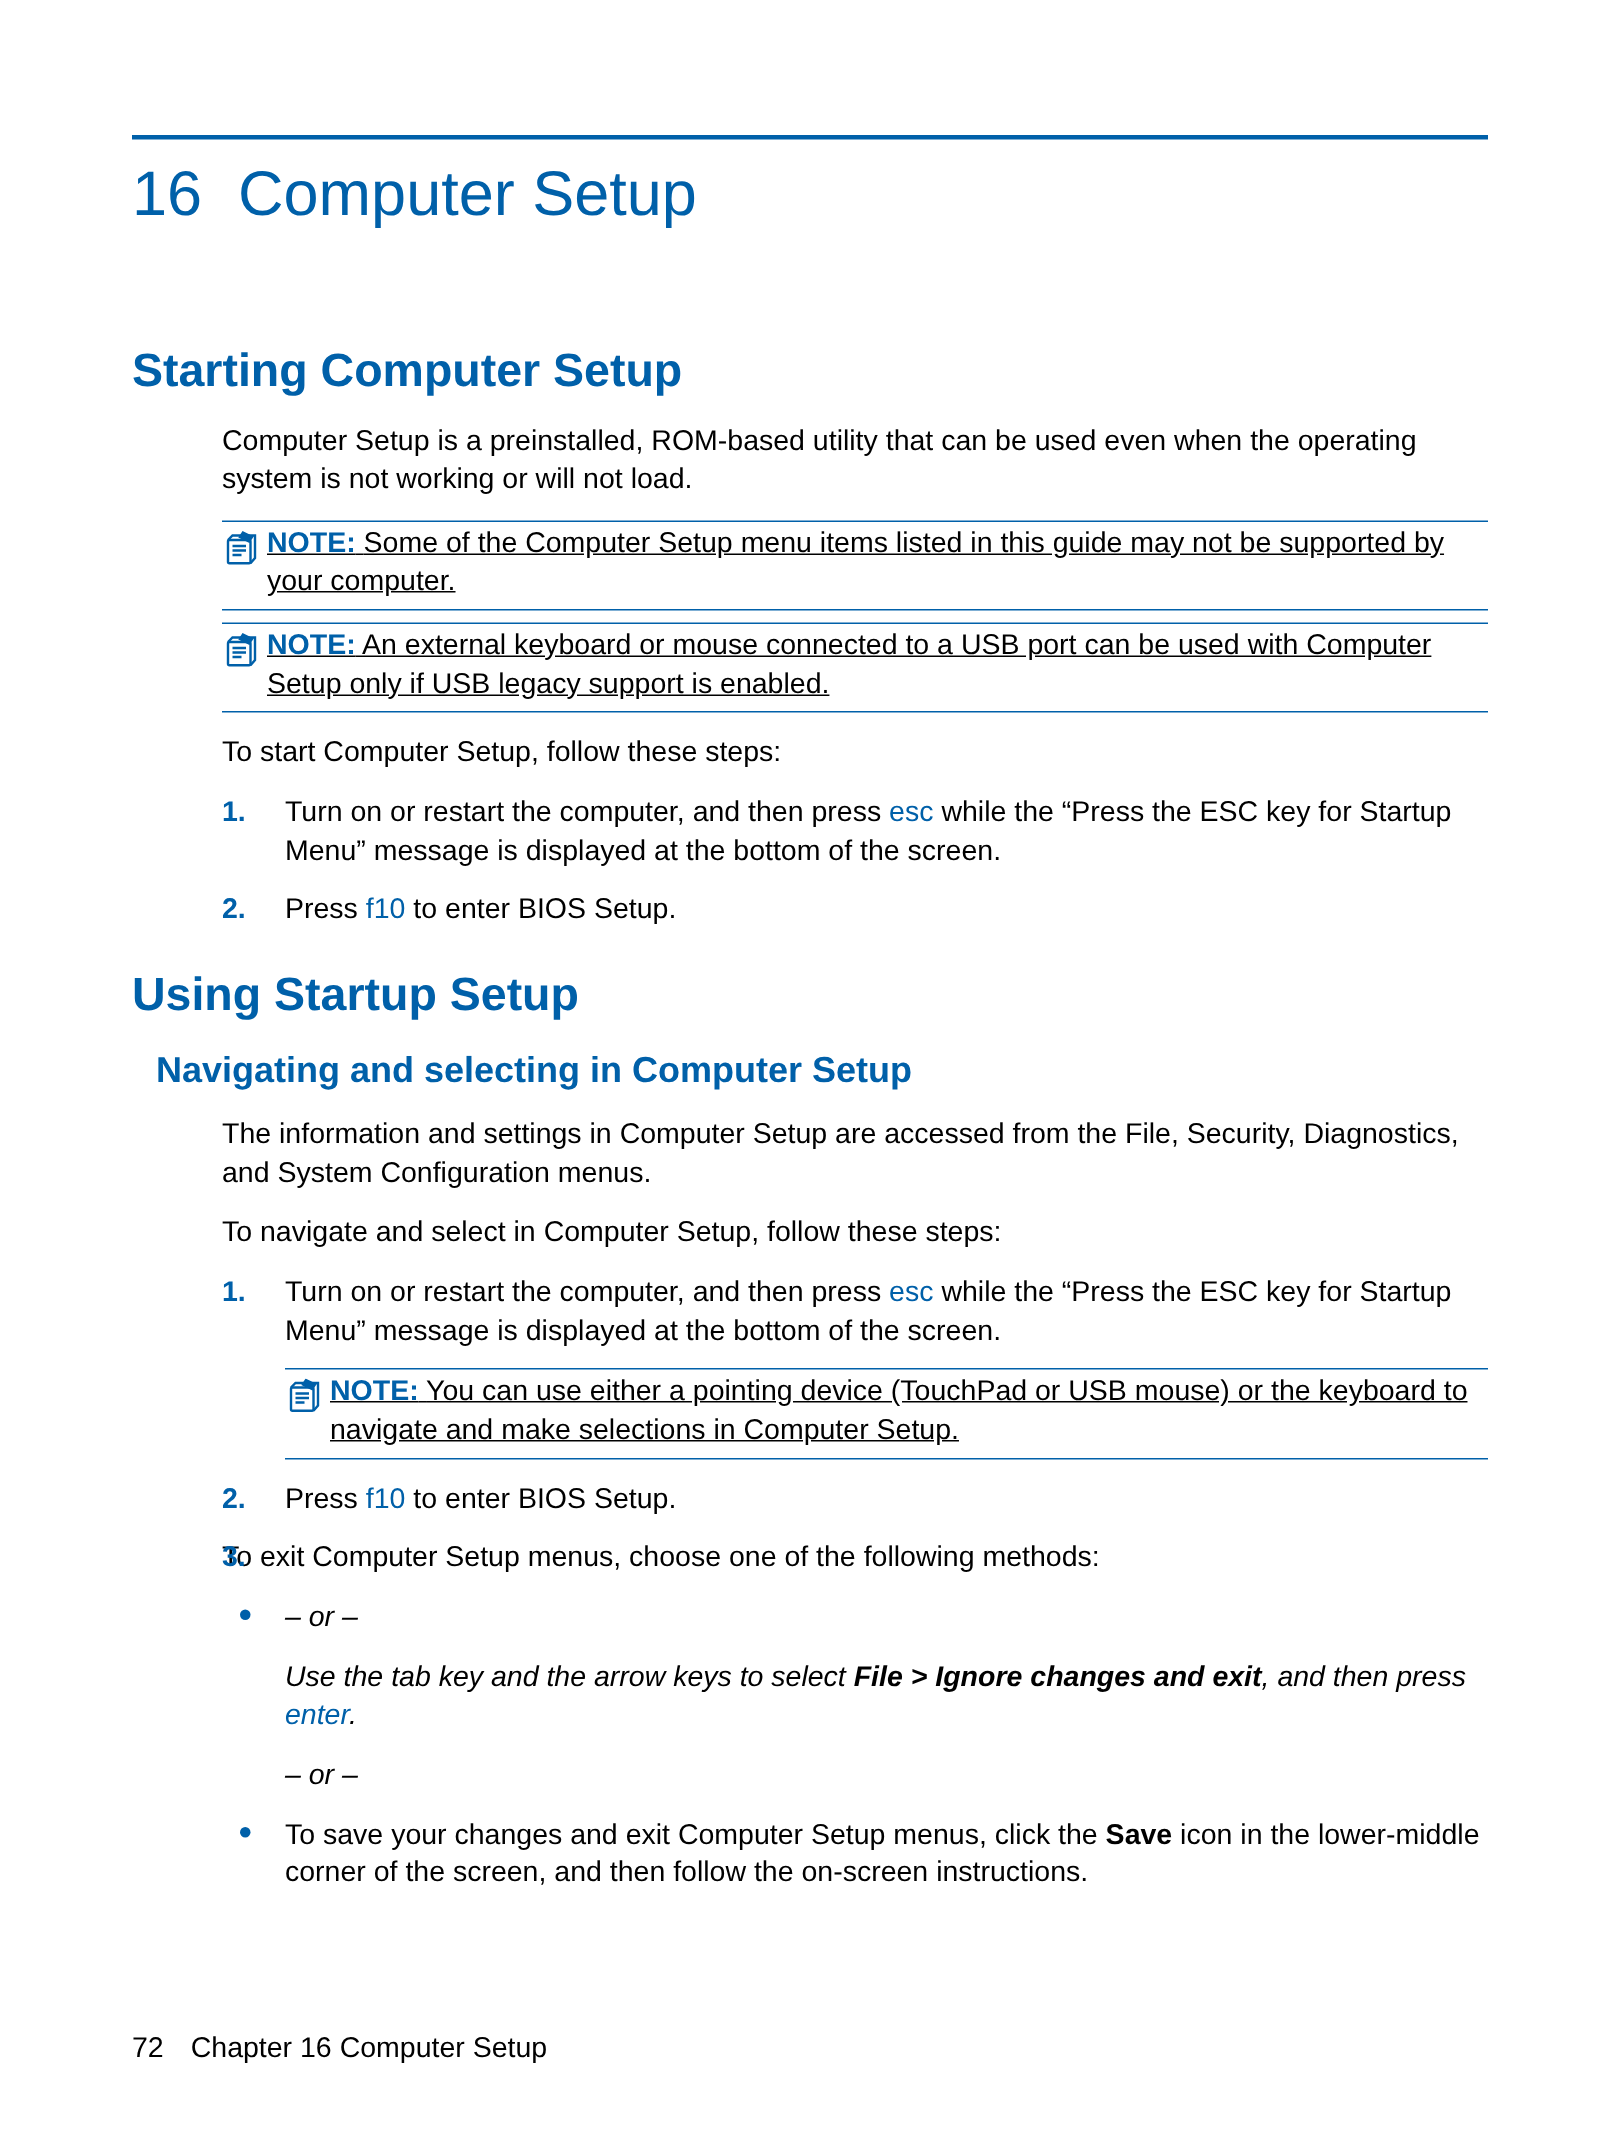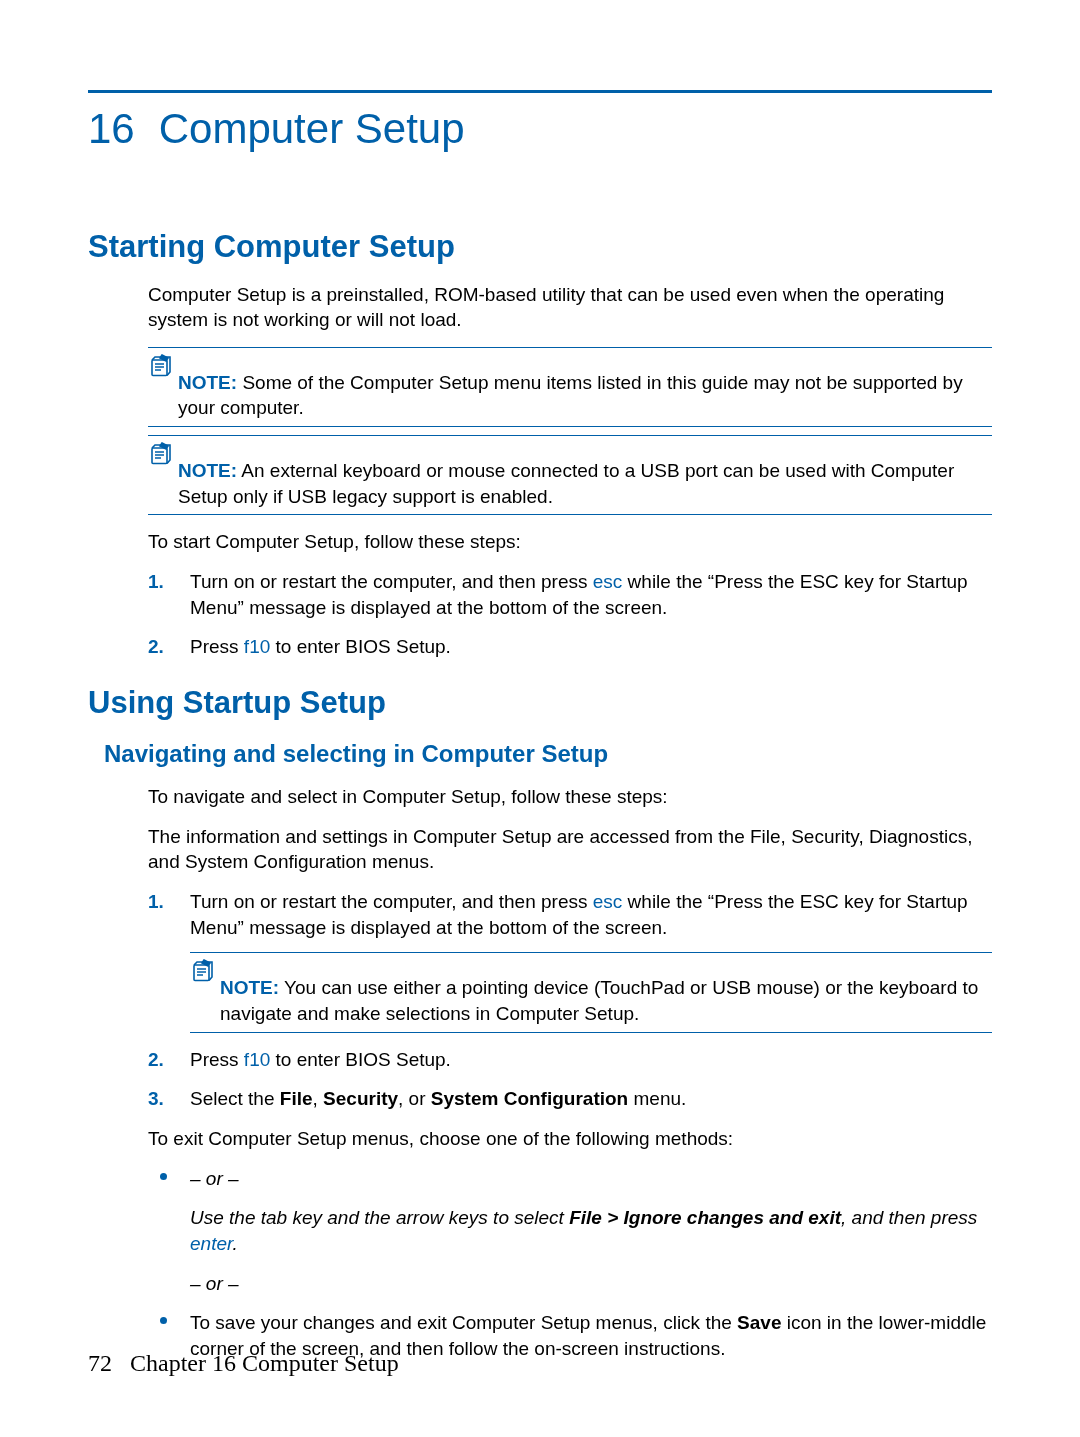--- a/index.html
+++ b/index.html
@@ -41,23 +41,24 @@
     margin: 0 0 14px 16px;
   }
   .body-indent { margin-left: 60px; }
   p { margin: 0 0 14px 0; }
 
   
   .note {
     position: relative;
     border-top: 1.5px solid #0060a9;
     border-bottom: 1.5px solid #0060a9;
-    padding: 22px 0 5px 30px;
+    padding: 2px 0 5px 30px;
     margin: 0 0 8px 0;
     box-sizing: border-box;
+    text-decoration: underline;
   }
   .note .note-icon {
     position: absolute;
     left: 0;
     top: 6px;
     width: 24px;
     height: 24px;
   }
   .note .note-label { color: #0060a9; font-weight: bold; } 
 
@@ -73,22 +74,21 @@
   ul.bullets > li .dot { position: absolute; left: 12px; top: 7px; width: 7px; height: 7px; background: #0060a9; border-radius: 50%; }
   ul.bullets > li p.inner { margin: 14px 0 0 0; font-style: italic; }
 
   .key { color: #0060a9; }
   strong { font-weight: bold; }
 
   .footer {
     position: absolute;
     left: 88px;
     bottom: 58px;
-    font-size: 24px;
-    font-family: Liberation Serif, serif;
+    font-size: 19px;
   }
   .footer .pageno { margin-right: 18px; }
 </style>
 </head>
 <body>
 
 <hr class="hr-top">
 <h1 class="chapter">
   <span class="chnum">16</span><span>Computer Setup</span>
 </h1>
@@ -135,22 +135,22 @@
       <span class="num">2.</span>
       <span><span>Press </span><span class="key">f10</span><span> to enter BIOS Setup.</span></span>
     </li>
   </ol>
 </div>
 
 <h2 class="section" style="margin-top:22px">Using Startup Setup</h2>
 <h3 class="subsection">Navigating and selecting in Computer Setup</h3>
 
 <div class="body-indent">
+  <p>The information and settings in Computer Setup are accessed from the File, Security, Diagnostics, and System Configuration menus.</p>
   <p>To navigate and select in Computer Setup, follow these steps:</p>
-  <p>The information and settings in Computer Setup are accessed from the File, Security, Diagnostics, and System Configuration menus.</p>
 
   <ol class="steps">
     <li>
       <span class="num">1.</span>
       <span><span>Turn on or restart the computer, and then press </span><span class="key">esc</span><span> while the “Press the ESC key for Startup Menu” message is displayed at the bottom of the screen.</span></span>
       <div class="note" style="margin-top:12px">
         <svg class="note-icon" viewBox="0 0 24 24">
             <g fill="none" stroke="#0060a9" stroke-width="1.6">
               <rect x="4" y="6" width="15" height="15.5" rx="1"></rect>
               <path d="M4 6 L7 3 L22 3 L22 18 L19 21.5"></path>
@@ -161,21 +161,20 @@
         <span class="note-label">NOTE:</span>
         <span>You can use either a pointing device (TouchPad or USB mouse) or the keyboard to navigate and make selections in Computer Setup.</span>
       </div>
     </li>
     <li>
       <span class="num">2.</span>
       <span><span>Press </span><span class="key">f10</span><span> to enter BIOS Setup.</span></span>
     </li>
     <li>
       <span class="num">3.</span>
-      <span><span>Select the </span><strong>File</strong><span>, </span><strong>Security</strong><span>, or </span><strong>System Configuration</strong><span> menu.</span></span>
     </li>
   </ol>
 
   <p>To exit Computer Setup menus, choose one of the following methods:</p>
 
   <ul class="bullets">
     <li>
       <span class="dot"></span>
       <p class="inner">– or –</p>
       <p class="inner"><span>Use the tab key and the arrow keys to select </span><strong>File &gt; Ignore changes and exit</strong><span>, and then press </span><span class="key">enter</span><span>.</span></p>

